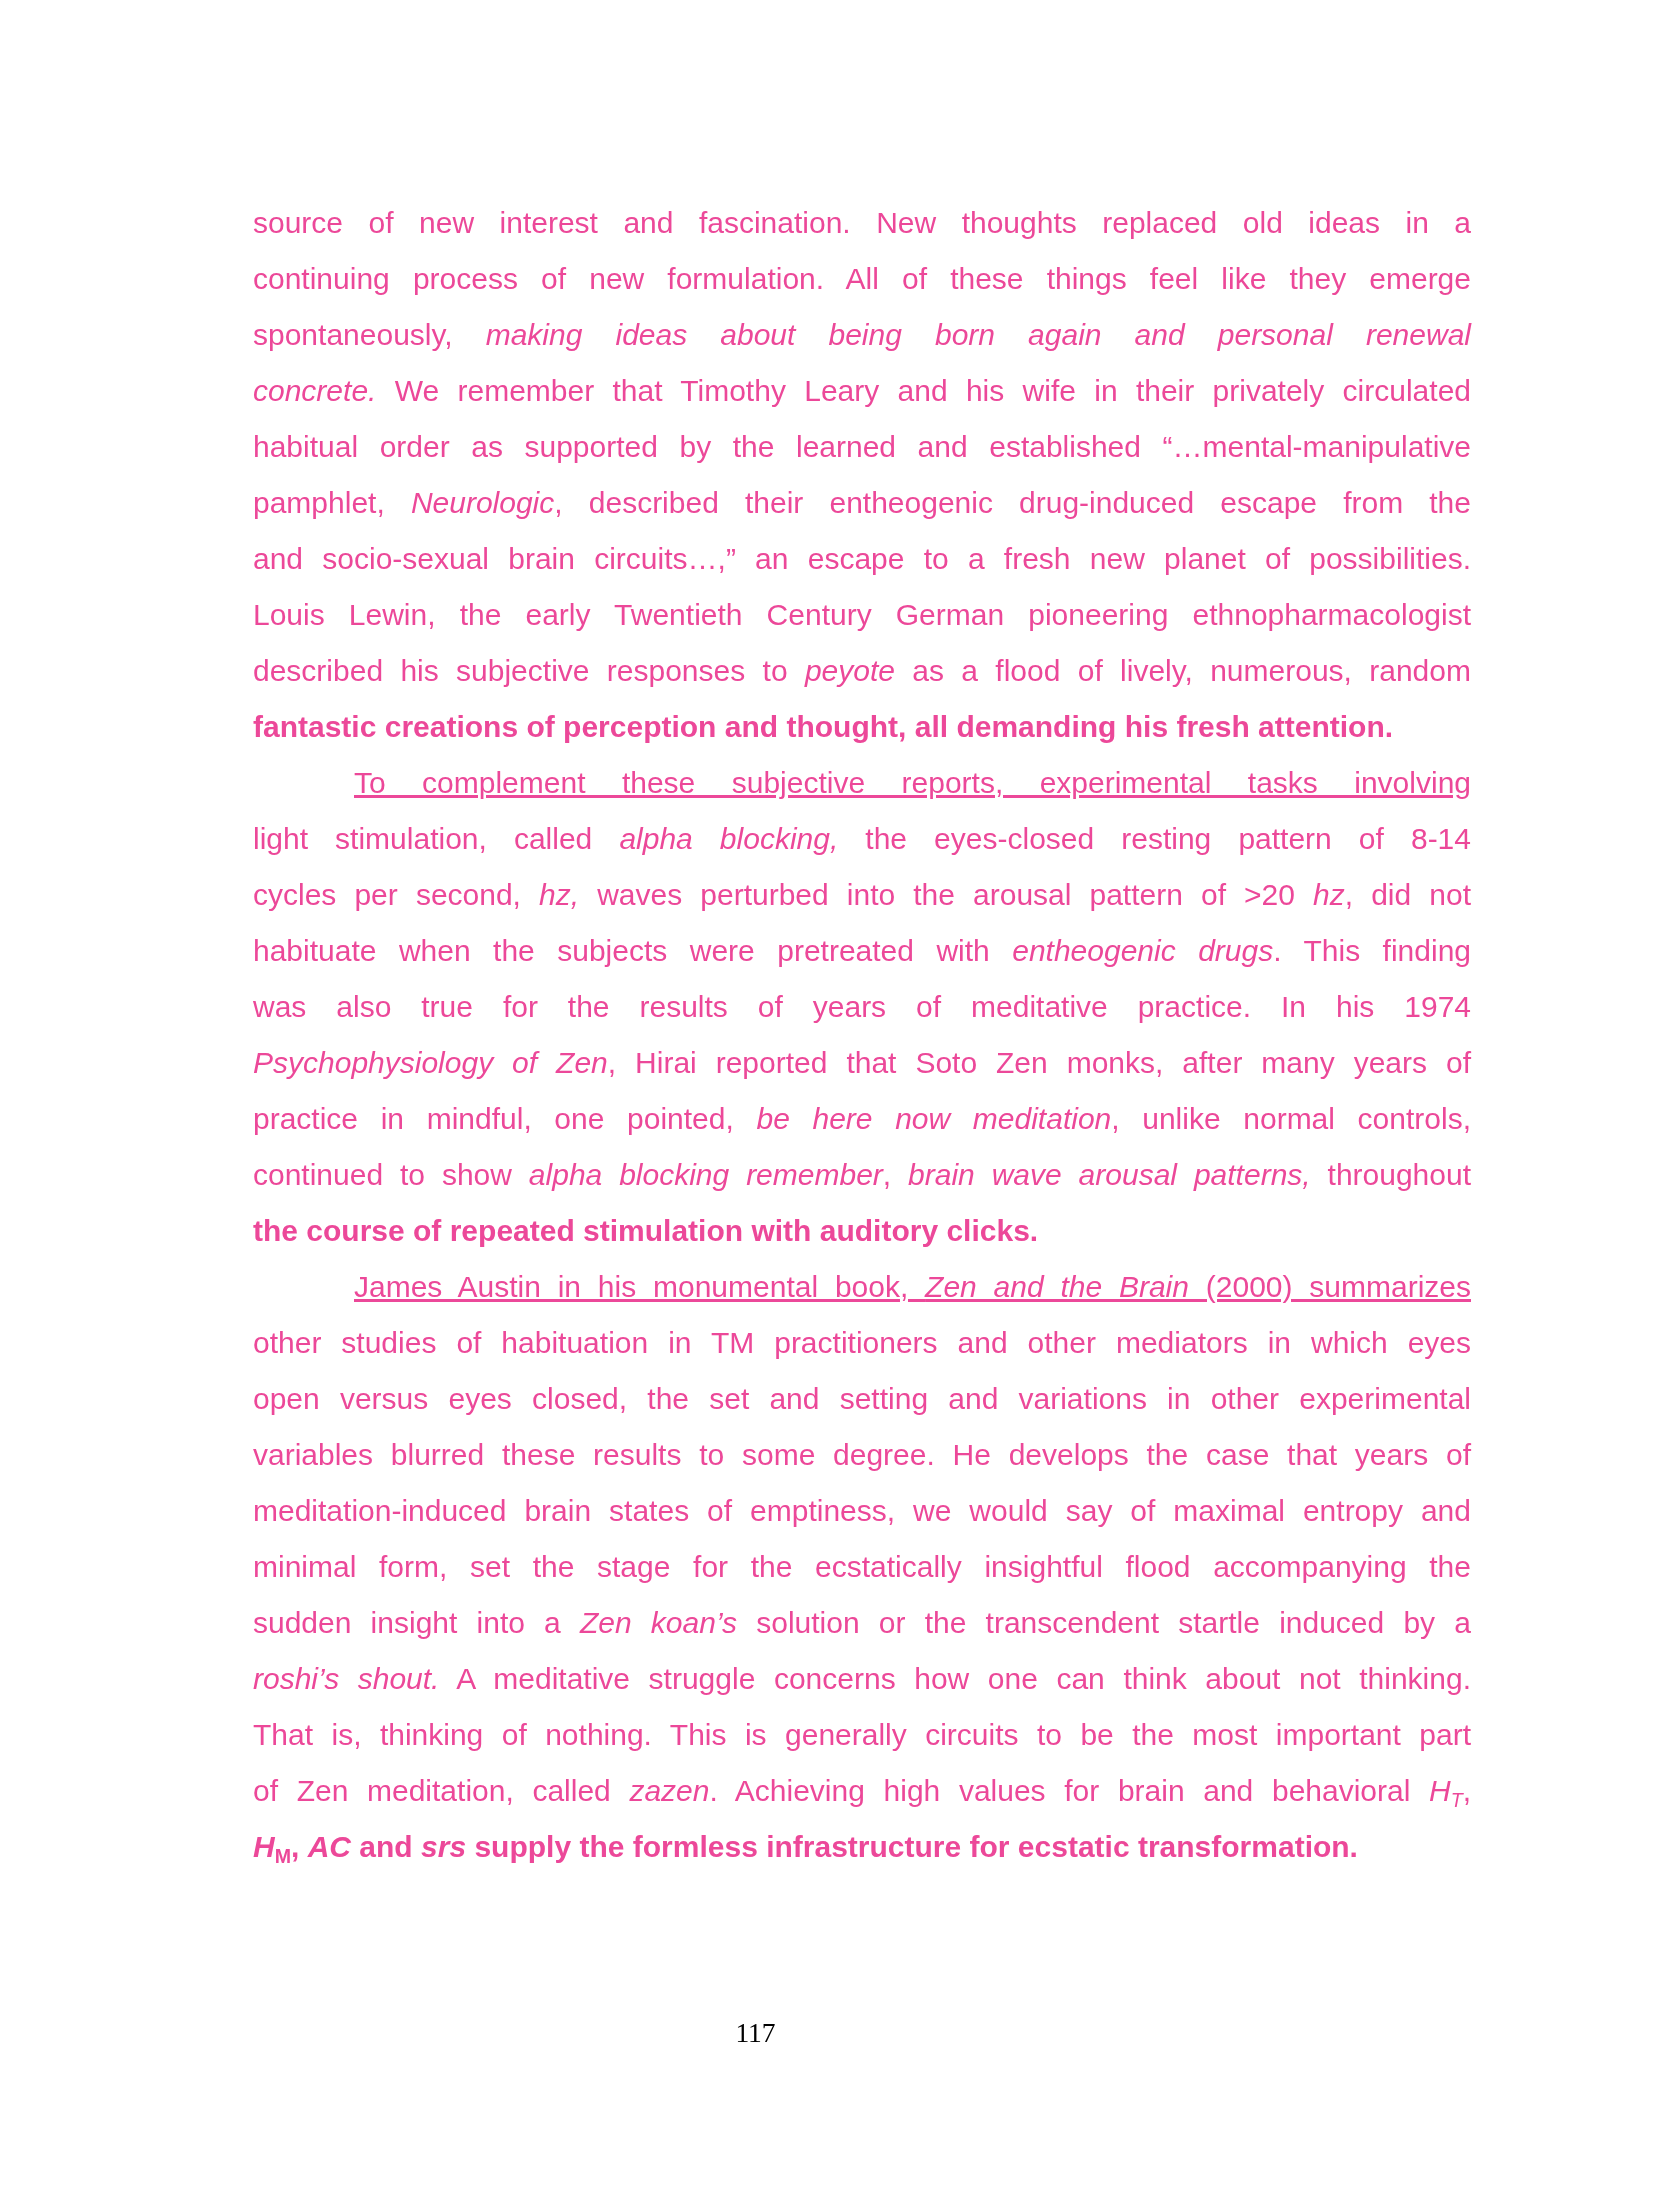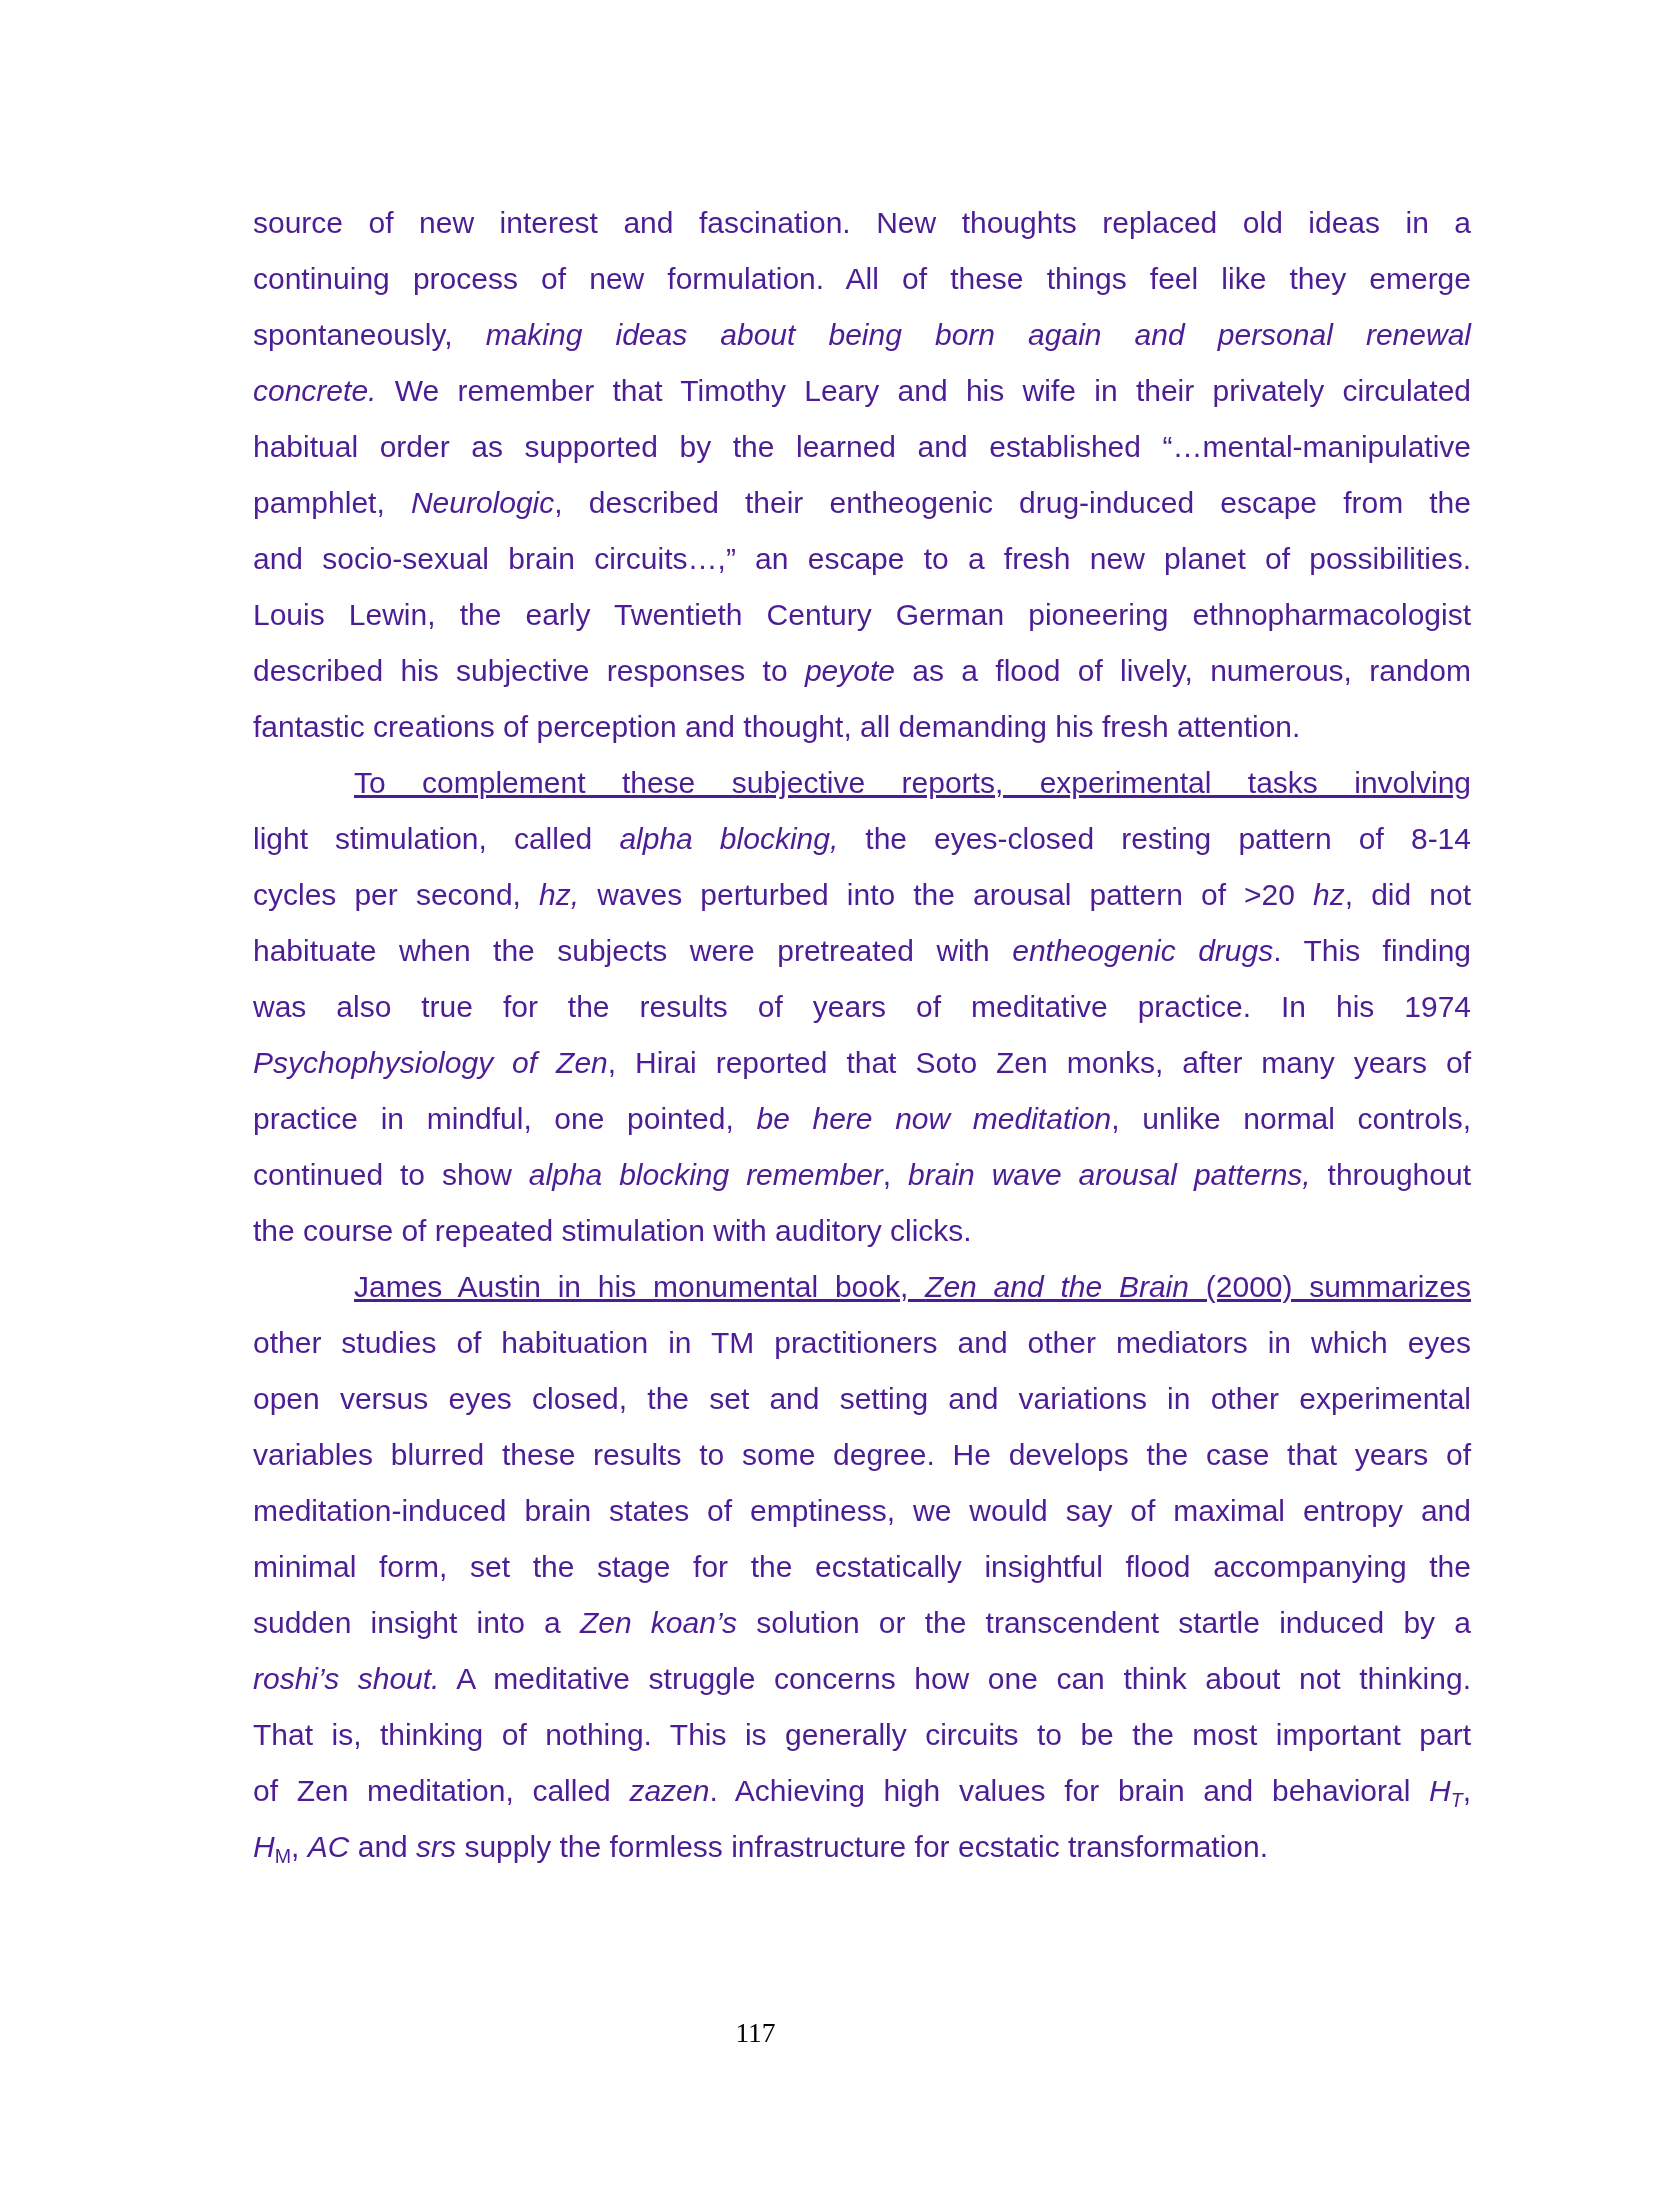--- a/index.html
+++ b/index.html
@@ -6,31 +6,31 @@
   body { width: 1669px; height: 2205px; position: relative; overflow: hidden; }
   .page { position: absolute; left: 0; top: 0; width: 1669px; height: 2205px; background: #ffffff; }
   .body-text {
     position: absolute;
     left: 253px;
     top: 195px;
     width: 1218px;
     font-family: "Liberation Sans", sans-serif;
     font-size: 30px;
     line-height: 56px;
-    color: #4c1d95;
+    color: #ec4899;
   }
   .para { margin: 0; padding: 0; }
   .line {
     display: block;
     white-space: nowrap;
     height: 56px;
     text-align: justify;
     text-align-last: justify;
   }
-  .line.last { text-align-last: left; }
+  .line.last { text-align-last: left; font-weight: bold; }
   .line.indent { padding-left: 101px; text-decoration: underline; }
   .it { font-style: italic; }
   .sub { font-size: 19.6px; vertical-align: -5.9px; line-height: 0; }
   .sub.it { font-style: italic; }
   .page-number {
     position: absolute;
     left: 0; width: 1465px;
     top: 2017px;
     text-align: center;
     font-family: "Liberation Serif", serif;

